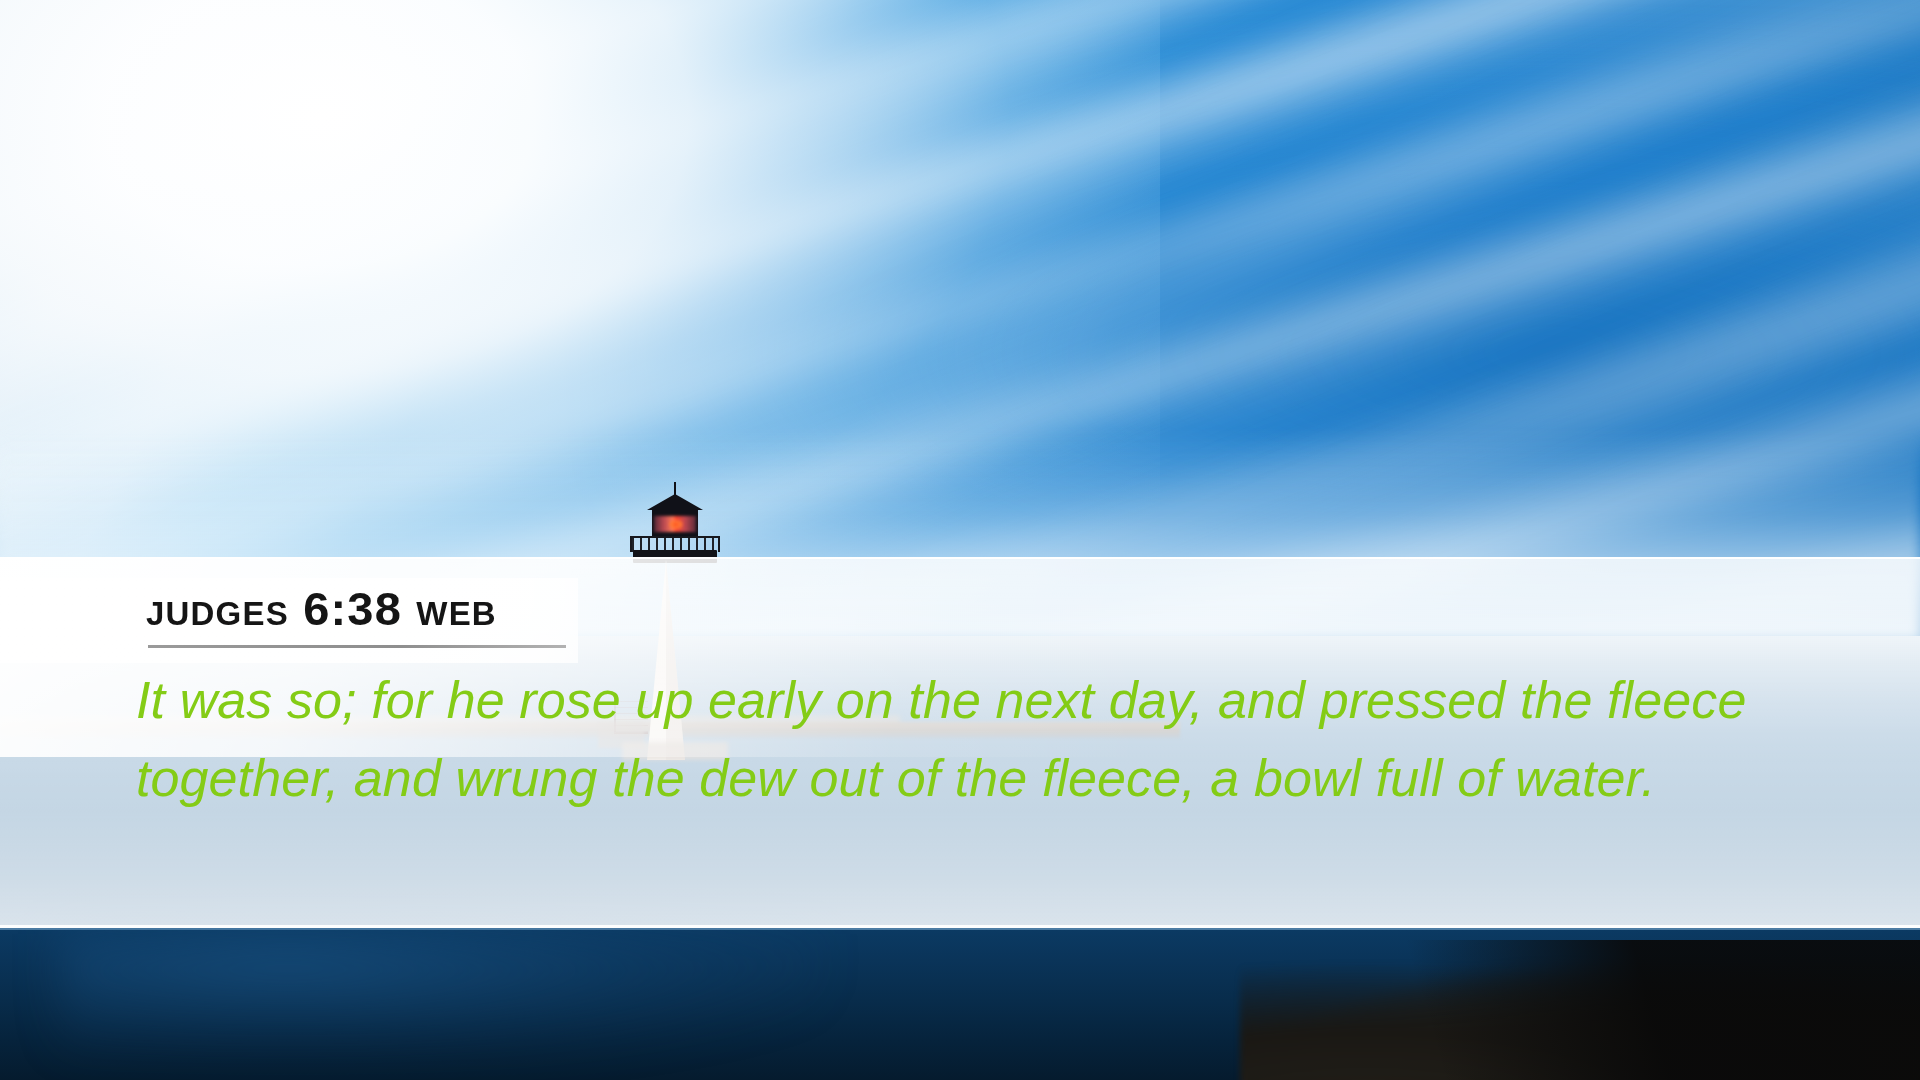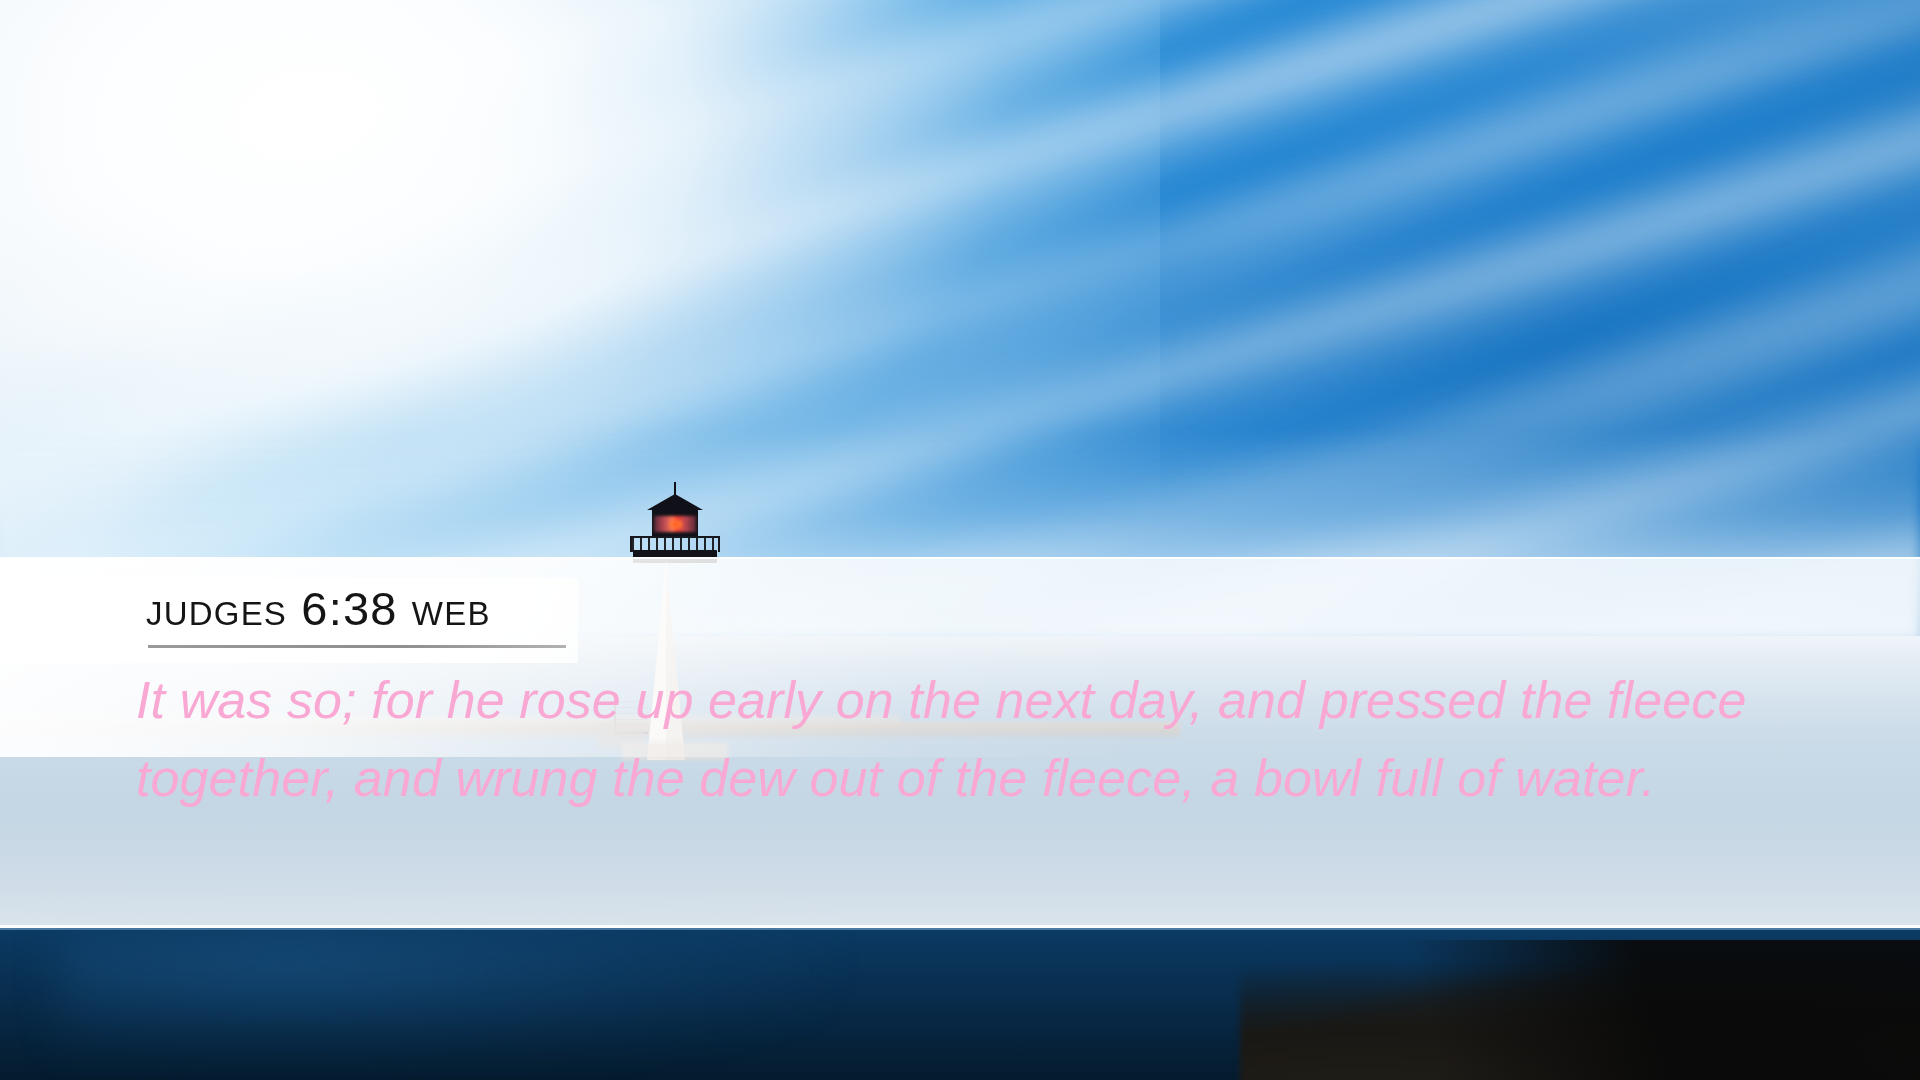--- a/index.html
+++ b/index.html
@@ -307,42 +307,42 @@
     background:linear-gradient(90deg,
       rgba(255,255,255,.99) 0%,
       rgba(255,255,255,.99) 72%,
       rgba(255,255,255,.92) 92%,
       rgba(255,255,255,.80) 100%);
   }
   .ref-text{
     position:absolute; left:146px; top:585px;
     font-family:"Liberation Sans", sans-serif;
     font-size:47px;
-    font-weight:400;
+    font-weight:700;
     letter-spacing:1.2px;
     color:#151515;
     font-variant:small-caps;
     text-transform:lowercase;
     white-space:nowrap;
     line-height:1;
   }
   .ref-rule{
     position:absolute; left:148px; top:645px;
     width:418px; height:3px;
     background:linear-gradient(90deg, #9a9a9a 0%, #8e8e8e 60%, #b2b2b2 100%);
   }
   .verse{
     position:absolute; left:136px; top:661px;
     width:1660px;
     font-family:"Liberation Sans", sans-serif;
     font-style:italic;
     font-weight:300;
     font-size:52px;
     line-height:78px;
-    color:#f9a8d4;
+    color:#84cc16;
     letter-spacing:.1px;
   }
 </style>
 </head>
 <body>
 
 <div id="stage">
 
   <div class="photo">
     <div class="sky-base"></div>

